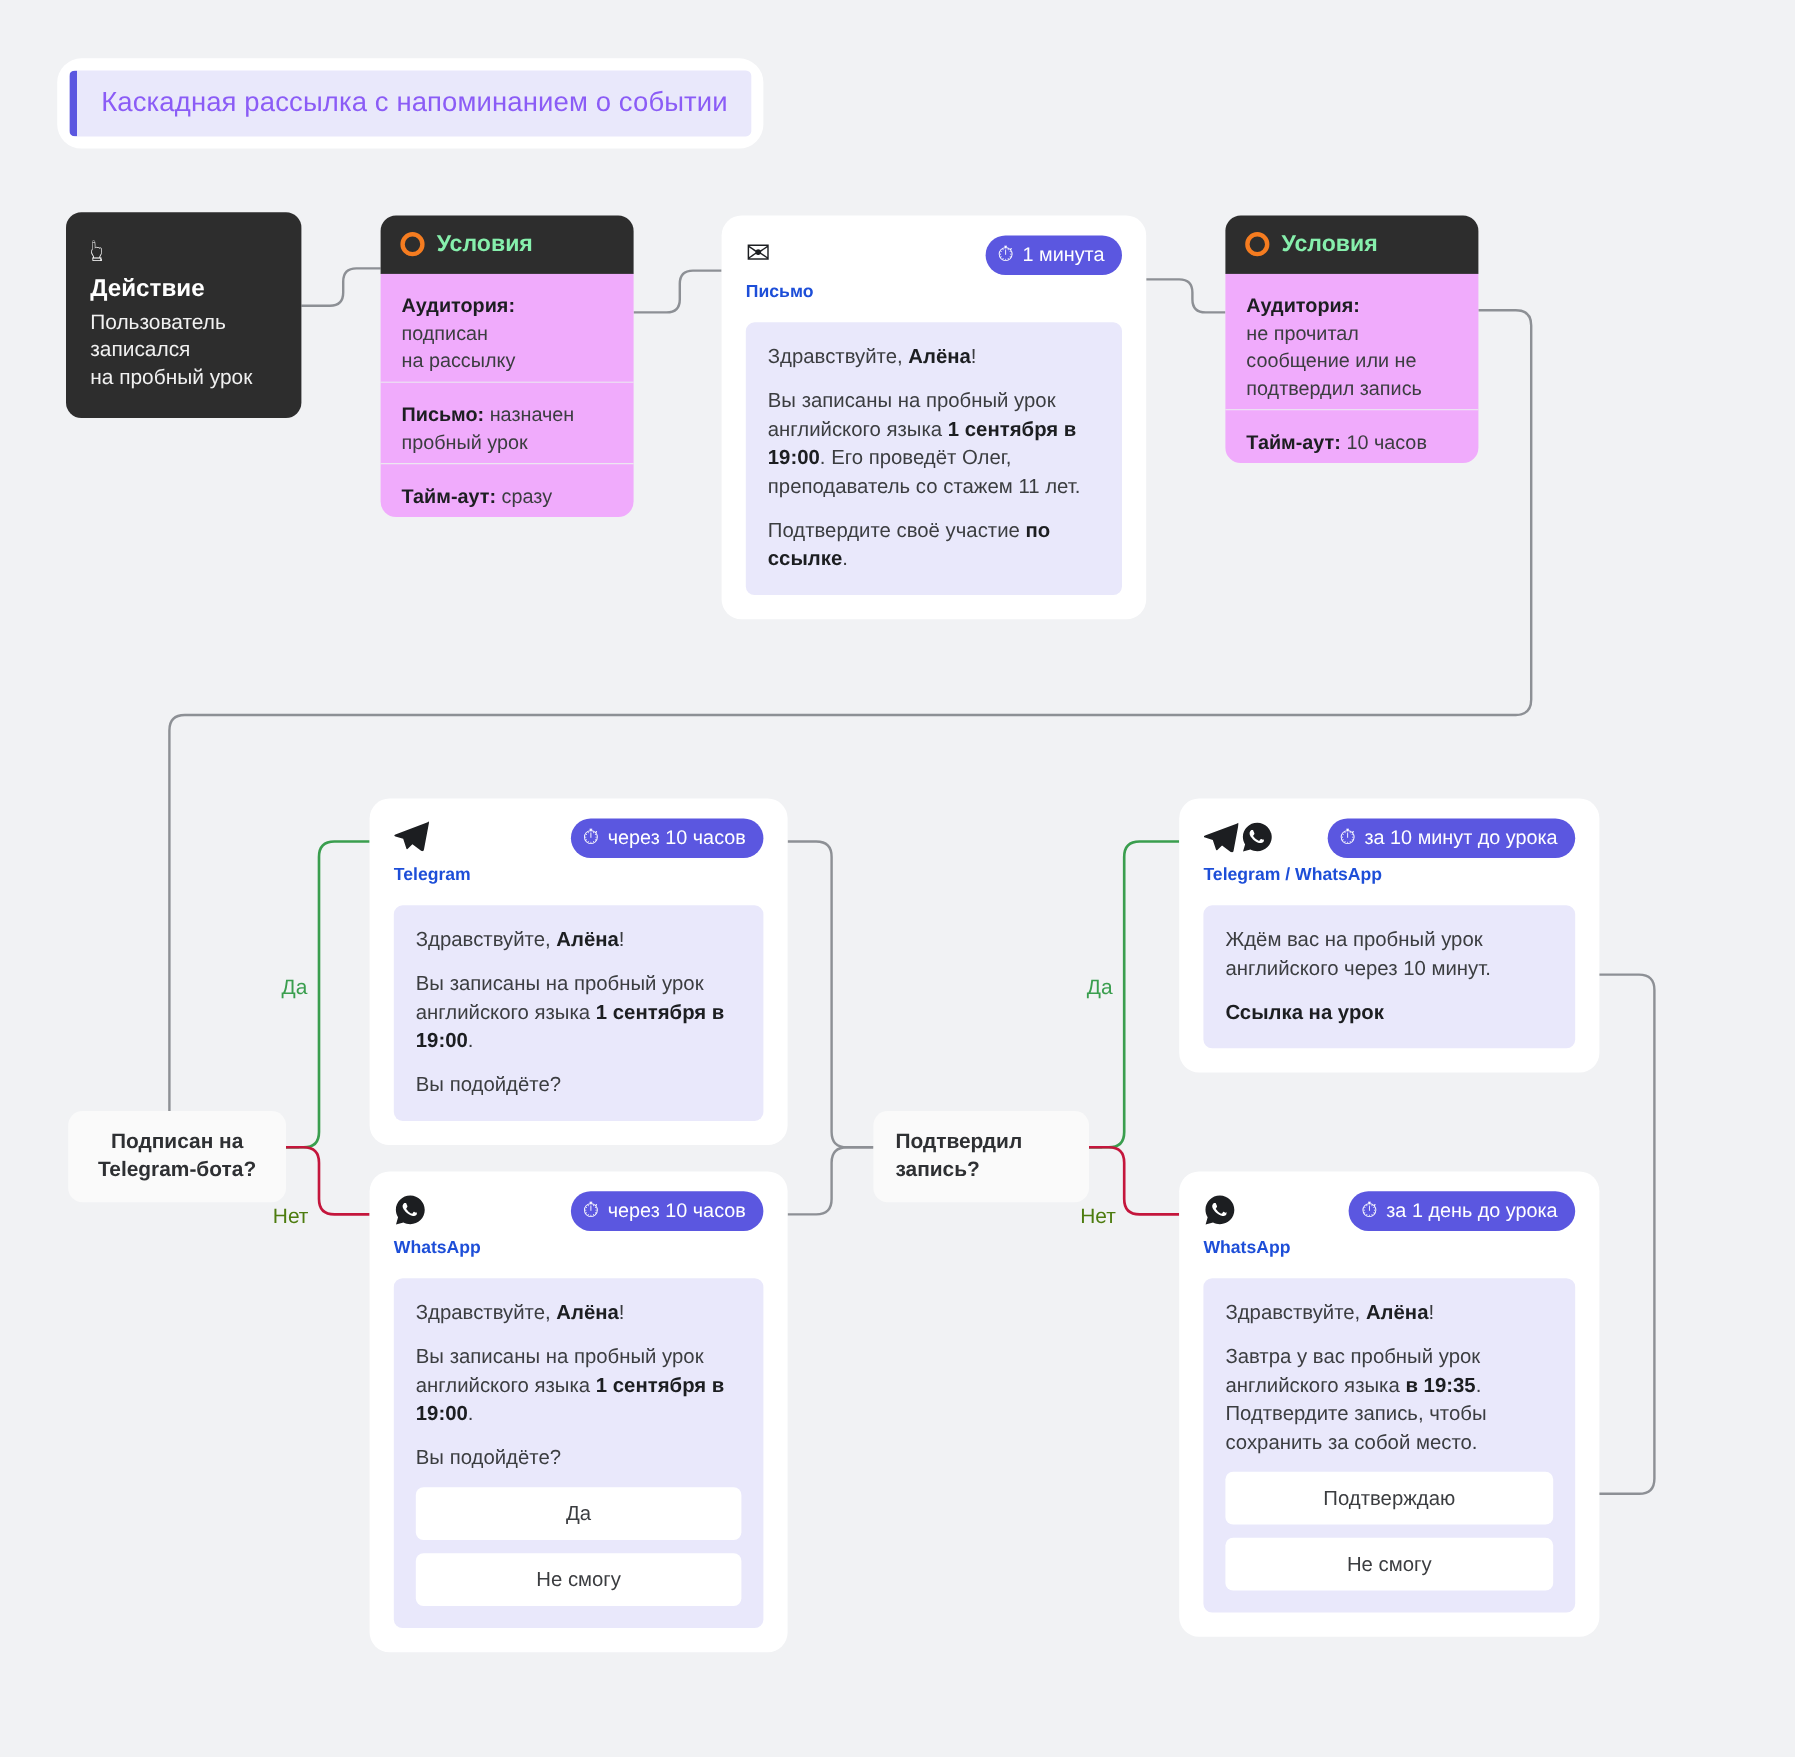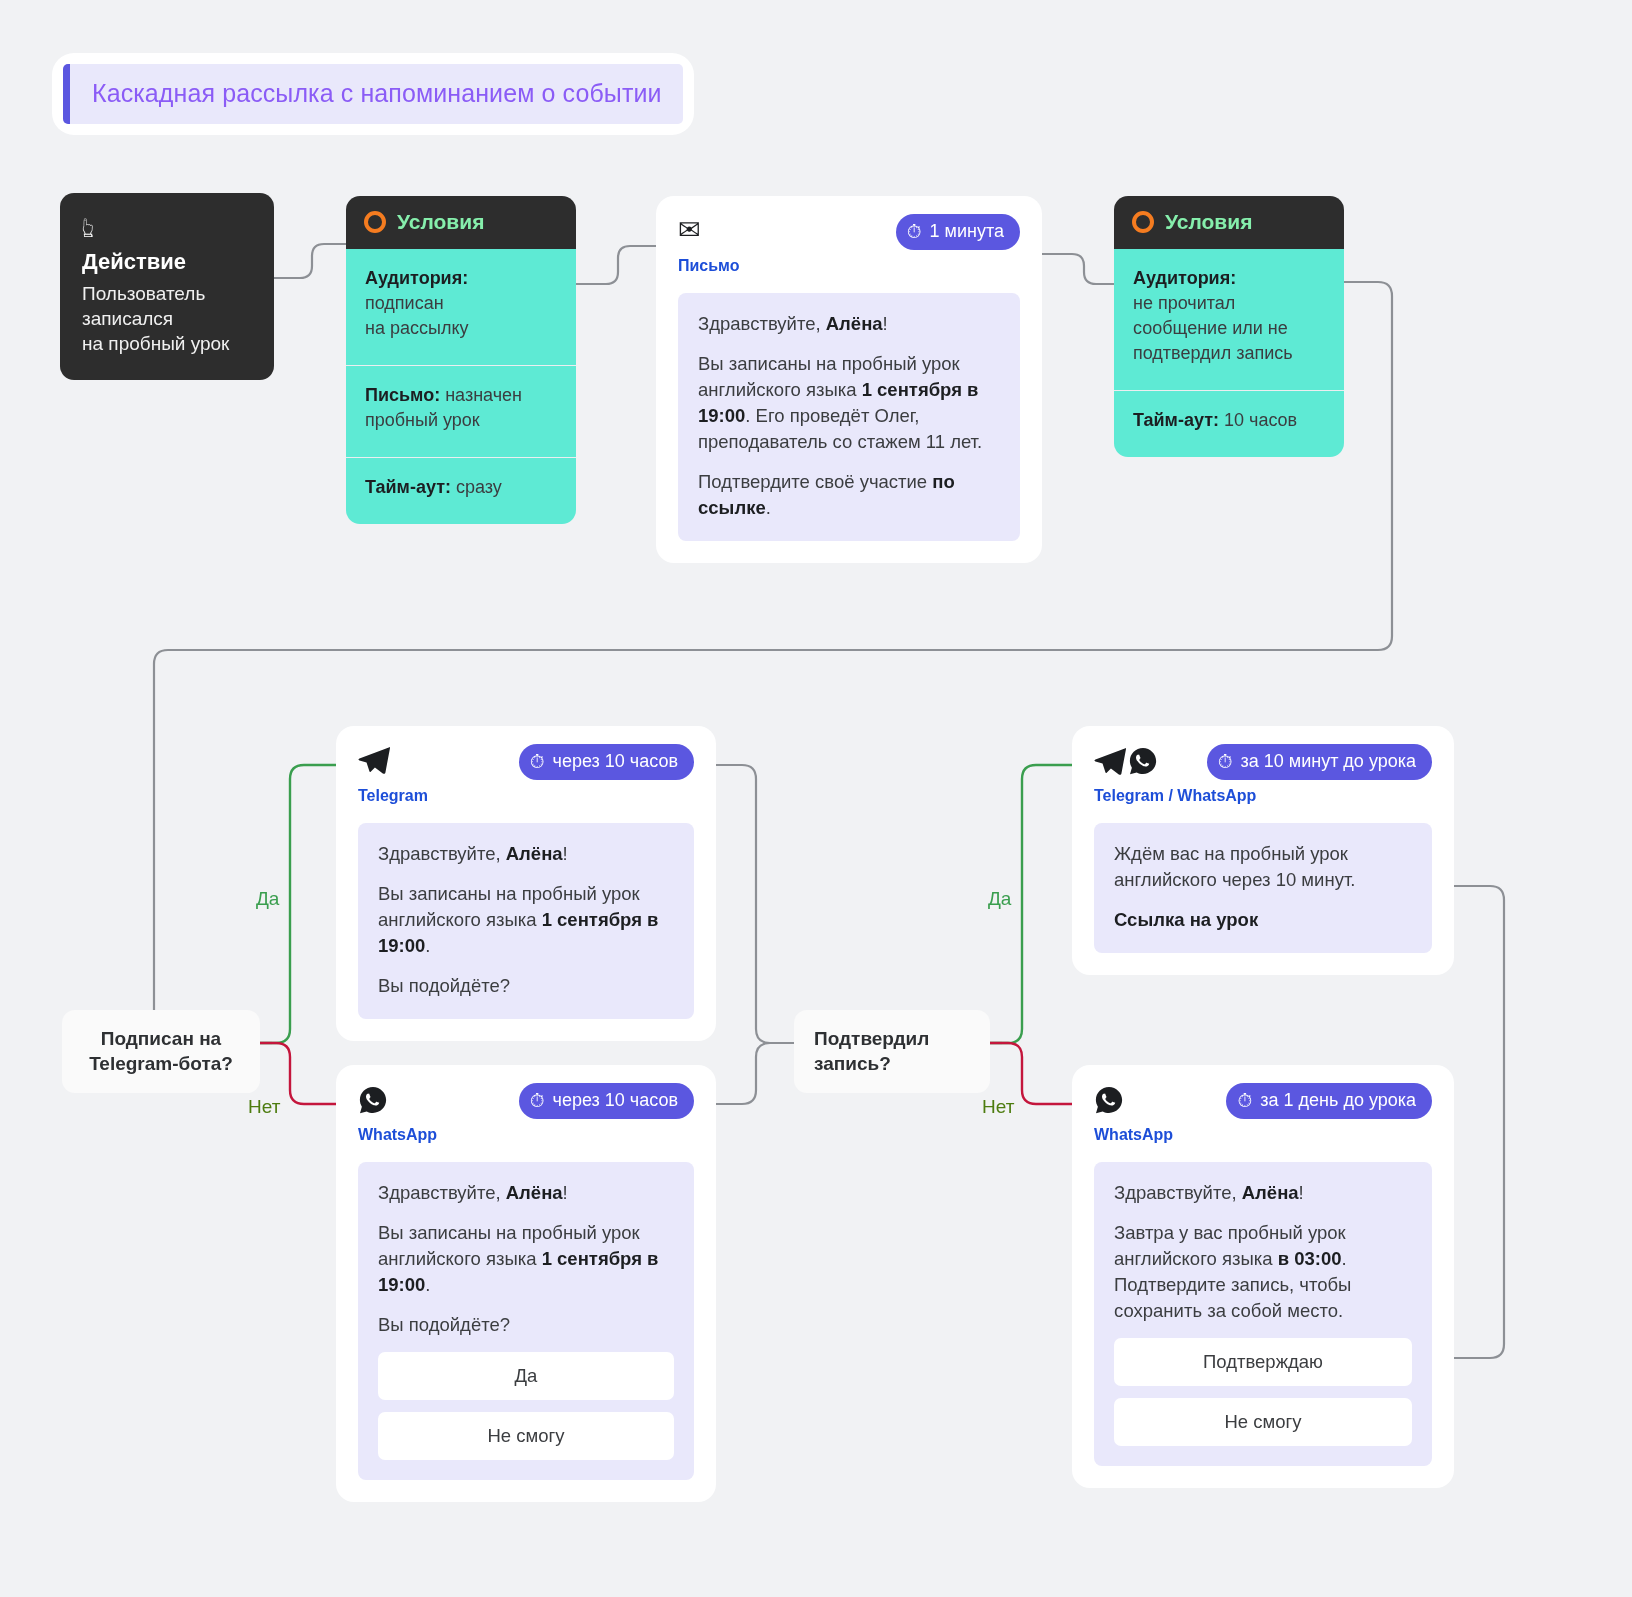--- a/index.html
+++ b/index.html
@@ -39,21 +39,21 @@
   .cond .cap {
     background: #2d2d2d; border-radius: 14px 14px 0 0;
     padding: 14px 18px 15px 18px; display: flex; align-items: center; gap: 11px;
   }
   .cond .cap .ring {
     width: 22px; height: 22px; border-radius: 50%;
     border: 4px solid #f57c20; display: block;
   }
   .cond .cap span.lbl { color: #86efac; font-size: 21px; font-weight: bold; }
   .cond .row {
-    background: #5eead4; padding: 17px 19px 24px 19px;
+    background: #f0abfc; padding: 17px 19px 6px 19px;
     font-size: 18px; line-height: 25px; color: #3b3d40;
     border-bottom: 1px solid #eceef0;
   }
   .cond .row:last-child { border-bottom: none; border-radius: 0 0 14px 14px; }
   .cond .row b { color: #1c1e21; }
 
   
   .card {
     position: absolute; background: #ffffff; border-radius: 18px;
     padding: 20px 22px 22px 22px;
@@ -298,19 +298,19 @@
         </svg>
       </div>
       <span class="badge">
         <span class="tm">⏱︎</span>
         <span>за 1 день до урока</span>
       </span>
     </div>
     <div class="chan">WhatsApp</div>
     <div class="bubble">
         <p><span>Здравствуйте, </span><b>Алёна</b><span>!</span></p>
-        <p><span>Завтра у вас пробный урок английского языка </span><b>в 03:00</b><span>. Подтвердите запись, чтобы сохранить за собой место.</span></p>
+        <p><span>Завтра у вас пробный урок английского языка </span><b>в 19:35</b><span>. Подтвердите запись, чтобы сохранить за собой место.</span></p>
         <div class="reply">Подтверждаю</div>
         <div class="reply">Не смогу</div>
       </div>
   </div>
 
 </div>
 
 </body></html>

